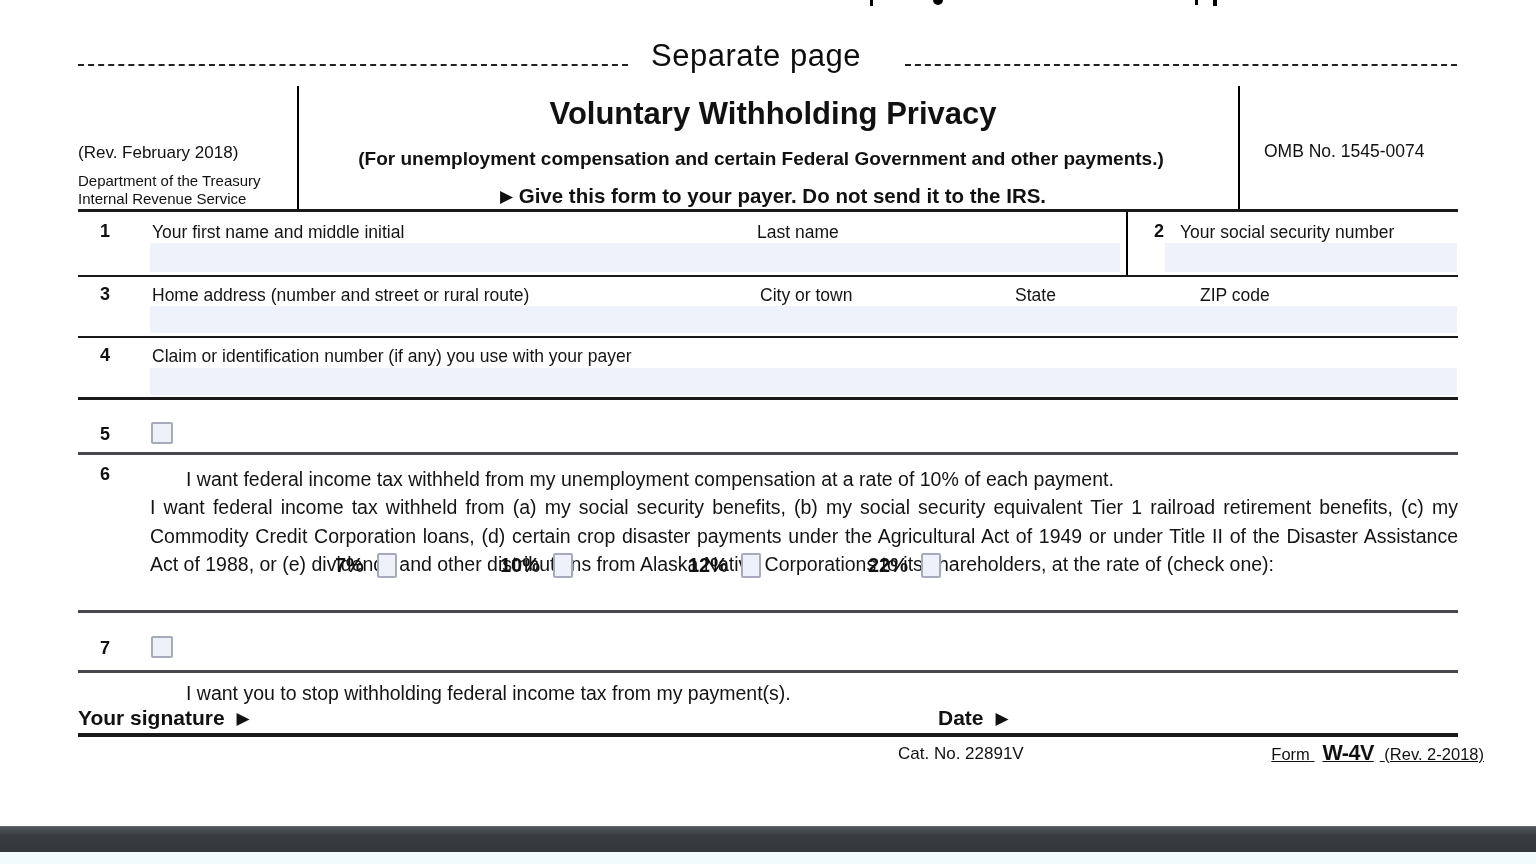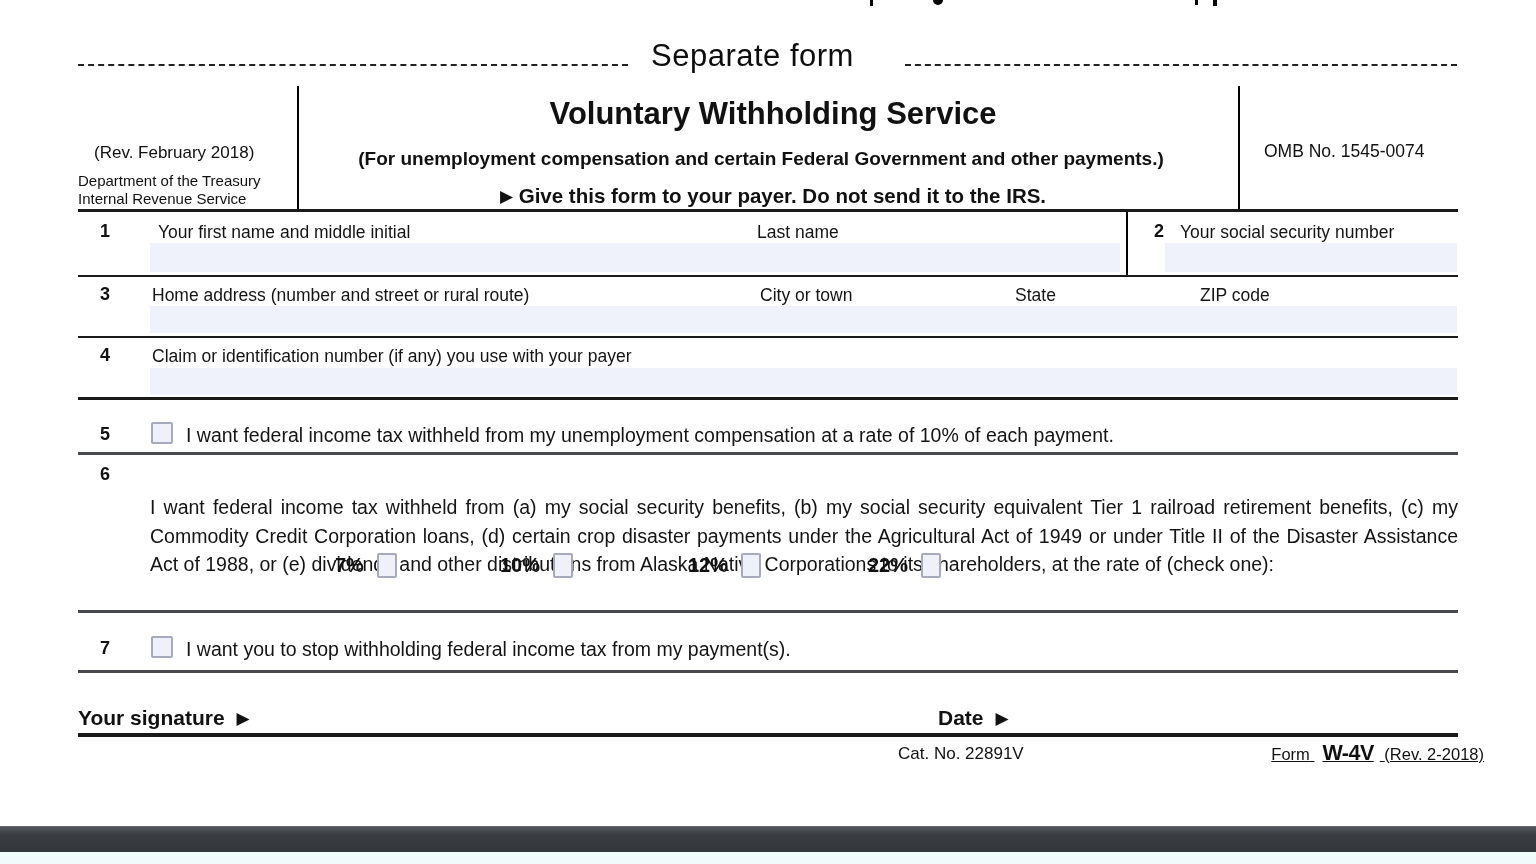--- a/index.html
+++ b/index.html
@@ -24,21 +24,21 @@
   .dept{font-size:15px;line-height:18px;}
   .title{font-size:31px;font-weight:bold;text-align:center;}
   .subtitle{font-size:19px;font-weight:bold;text-align:center;}
   .instr{font-size:20.5px;font-weight:bold;text-align:center;}
   .omb{font-size:17.5px;}
   
   .num{position:absolute;font-weight:bold;font-size:18px;}
   .flabel{position:absolute;font-size:17.5px;color:#141414;}
   .band{position:absolute;background:#f0f2fb;height:29px;}
   .cb{position:absolute;width:22px;height:22px;background:#eef0fa;border:2px solid #a6aabb;border-radius:2px;box-sizing:border-box;}
-  .ltext{position:absolute;font-size:19.5px;color:#141414;}
+  .ltext{position:absolute;font-size:19.5px;color:#141414;margin-top:44px;}
   .para{position:absolute;font-size:19.5px;line-height:28.5px;text-align:justify;color:#141414;margin-top:29px;}
   .pct{position:absolute;display:flex;align-items:center;gap:13px;}
   .pct .pl{font-size:20px;font-weight:bold;}
   .pct .pcb{width:20px;height:25px;background:#eef0fa;border:2px solid #a6aabb;border-radius:2px;box-sizing:border-box;}
   
   .sig{position:absolute;font-size:21px;font-weight:bold;}
   .arrow{font-size:17px;vertical-align:1px;}
   .foot-bold{position:absolute;font-size:19px;font-weight:bold;}
   .foot-reg{position:absolute;font-size:17px;}
   .foot-form{position:absolute;font-size:16.5px;text-align:right;text-decoration:underline;}
@@ -51,46 +51,46 @@
 <body>
 
 <div class="page">
 
   <div class="frag" style="left:870px;width:3px;height:6px;"></div>
   <div class="frag" style="left:933px;width:10px;height:5px;border-radius:0 0 5px 5px;"></div>
   <div class="frag" style="left:1195px;width:3px;height:5px;"></div>
   <div class="frag" style="left:1213px;width:4px;height:6px;"></div>
 
   <div class="dash" style="left:78px;top:64px;width:550px;"></div>
-  <div class="sep-label" style="left:651px;top:38px;">Separate form</div>
+  <div class="sep-label" style="left:651px;top:38px;">Separate page</div>
   <div class="dash" style="left:905px;top:64px;width:552px;"></div>
 
   <div class="abs" style="left:78px;top:86px;width:1380px;height:126px;">
 
-    <div class="abs rev" style="left:0;top:57px;margin-left:16px;">(Rev. February 2018)</div>
+    <div class="abs rev" style="left:0;top:57px;">(Rev. February 2018)</div>
     <div class="abs dept" style="left:0;top:86px;">
       <div>Department of the Treasury</div>
       <div>Internal Revenue Service</div>
     </div>
     <div class="vline" style="left:219px;top:0;height:126px;"></div>
 
-    <div class="abs title" style="left:230px;top:10px;width:930px;">Voluntary Withholding Service</div>
+    <div class="abs title" style="left:230px;top:10px;width:930px;">Voluntary Withholding Privacy</div>
     <div class="abs subtitle" style="left:216px;top:62px;width:934px;">(For unemployment compensation and certain Federal Government and other payments.)</div>
     <div class="abs instr" style="left:230px;top:98px;width:930px;">
       <span class="arrow">▶</span>
       <span>Give this form to your payer. Do not send it to the IRS.</span>
     </div>
     <div class="vline" style="left:1160px;top:0;height:126px;"></div>
 
     <div class="abs omb" style="left:1186px;top:55px;">OMB No. 1545-0074</div>
   </div>
   <div class="hrule" style="left:78px;top:209px;width:1380px;height:3px;"></div>
 
   <div class="num" style="left:100px;top:221px;">1</div>
-  <div class="flabel" style="left:158px;top:222px;">Your first name and middle initial</div>
+  <div class="flabel" style="left:152px;top:222px;">Your first name and middle initial</div>
   <div class="flabel" style="left:757px;top:222px;">Last name</div>
   <div class="band" style="left:150px;top:243px;width:970px;"></div>
   <div class="vline" style="left:1126px;top:212px;height:65px;"></div>
   <div class="num" style="left:1154px;top:221px;">2</div>
   <div class="flabel" style="left:1180px;top:222px;">Your social security number</div>
   <div class="band" style="left:1165px;top:243px;width:292px;"></div>
   <div class="hrule" style="left:78px;top:275px;width:1380px;height:2px;"></div>
 
   <div class="num" style="left:100px;top:284px;">3</div>
   <div class="flabel" style="left:152px;top:285px;">Home address (number and street or rural route)</div>

